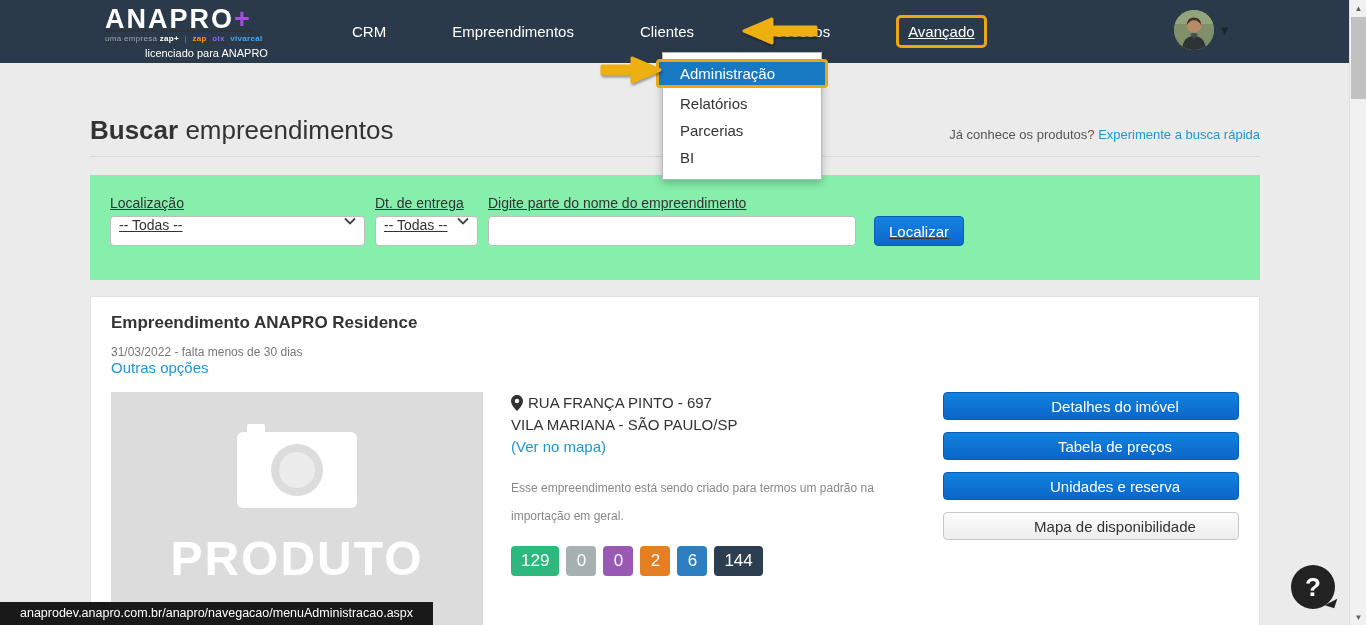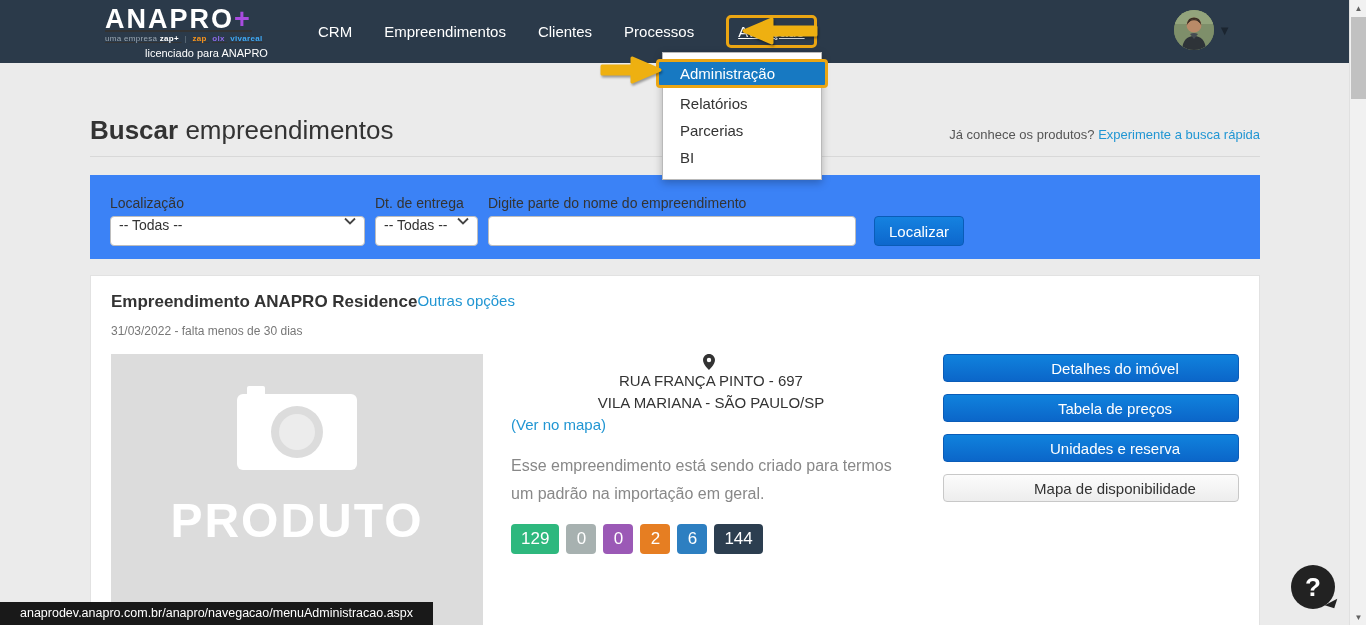--- a/index.html
+++ b/index.html
@@ -18,21 +18,21 @@
   .logo-plus { color:#a94ce0; font-weight:bold; }
   .logo-tagline { font-size:8px; color:#9aa7b3; margin-top:1px; letter-spacing:.3px; }
   .logo-tagline .tz { color:#fff; font-weight:bold; }
   .logo-tagline .sep { color:#6d7b88; margin:0 3px; }
   .logo-tagline .b1 { color:#f7941d; font-weight:bold; }
   .logo-tagline .b2 { color:#8d6ae8; font-weight:bold; margin-left:3px; }
   .logo-tagline .b3 { color:#3fa9f5; font-weight:bold; margin-left:3px; }
   .licensed { position:absolute; left:40px; top:41px; font-size:11px; color:#fff; white-space:nowrap; }
 
   .main-nav { position:absolute; left:318px; top:0; height:63px; display:flex; align-items:center; gap:32px; }
-  .nav-item { color:#fff; font-size:15px; cursor:pointer; white-space:nowrap; }
+  .nav-item { color:#fff; font-size:15px; cursor:pointer; white-space:nowrap;margin-left:34px; }
   .nav-item.highlight {
     text-decoration:underline;
     border:3px solid #eba613; border-radius:5px;
     padding:5px 9px;
   }
 
   .avatar-wrap { position:absolute; right:135px; top:10px; display:flex; align-items:center; }
   .avatar { width:40px; height:40px; border-radius:50%; overflow:hidden; background:#74855f; }
   .avatar svg { display:block; }
   .avatar-caret { margin-left:4px; color:#1b2530; font-size:13px; }
@@ -61,21 +61,21 @@
 
   .section-head { display:flex; justify-content:space-between; align-items:flex-end;
                   border-bottom:1px solid #d8d8d8; padding-bottom:10px; }
   .section-head.first { margin-top:52px; }
   .section-head.second { margin-top:40px; }
   .h-title { font-size:26px; color:#333; font-weight:normal; }
   .h-title b { font-weight:bold; }
   .promo { font-size:13px; color:#555; padding-bottom:4px; }
   .promo a { color:#2196d3; text-decoration:none; cursor:pointer; }
 
-  .search-panel { margin-top:18px; background:#3b82f6; padding:20px 20px 13px; }
+  .search-panel { margin-top:18px; background:#86efac; padding:20px 20px 34px;text-decoration:underline; }
   .form-row { display:flex; align-items:flex-end; }
   .fgroup { display:flex; flex-direction:column; margin-right:10px; }
   .fgroup label { font-size:14px; color:#333; margin-bottom:5px; }
   .fake-select {
     height:30px; border:1px solid #bdbdbd; border-radius:4px; background:#fff;
     display:flex; align-items:flex-start; justify-content:space-between;
     padding:0 8px; font-size:14px; color:#333; cursor:pointer;
   }
   .sel-loc { width:255px; }
   .sel-date { width:103px; }
@@ -85,38 +85,38 @@
   }
   .btn-localizar {
     height:30px; padding:0 14px; margin-left:8px;
     background:linear-gradient(#1582e0,#0d67cd); color:#fff;
     border:1px solid #0a5cb8; border-radius:4px; font-size:15px; cursor:pointer;
     font-family:inherit;
   }
 
   
   .card { margin-top:16px; background:#fff; border:1px solid #e2e2e2; padding:16px 20px; height:400px; }
-  .card-head { display:flex; justify-content:flex-start; align-items:flex-start; }
+  .card-head { display:flex; justify-content:flex-start; align-items:flex-start;flex-direction:column; }
   .card-title { font-size:17px; font-weight:bold; color:#333; }
   .card-sub { font-size:12px; color:#777; margin-top:12px; }
   .card-options { font-size:15px; color:#2196d3; text-decoration:none; cursor:pointer; }
 
   .card-body { display:flex; margin-top:16px; }
   .placeholder {
     width:372px; height:320px; background:#dcdcdc; flex:none;
     display:flex; flex-direction:column; align-items:center; overflow:hidden;
   }
   .ph-cam { margin-top:32px; }
   .ph-text { font-size:48px; font-weight:bold; color:#fff; letter-spacing:2px; line-height:54px; }
 
   .card-mid { margin-left:28px; width:400px; }
-  .addr-line { font-size:15px; color:#333; line-height:22px; display:flex; align-items:center;flex-direction:column; }
+  .addr-line { font-size:15px; color:#333; line-height:22px; display:flex; align-items:center; }
   .pin { margin-right:5px; }
   .map-link { font-size:15px; color:#2196d3; line-height:22px; text-decoration:none; cursor:pointer; display:inline-block; }
-  .descr { margin-top:16px; font-size:16px; color:#888; line-height:28px; }
+  .descr { margin-top:16px; font-size:12px; color:#888; line-height:28px; }
   .badges { margin-top:16px; display:flex; gap:7px; }
   .badge {
     min-width:30px; height:30px; border-radius:4px; color:#fff; font-size:17px;
     display:flex; align-items:center; justify-content:center; padding:0 10px;
   }
 
   .card-actions { margin-left:auto; width:296px; display:flex; flex-direction:column; gap:12px; }
   .act-btn {
     height:28px; border-radius:4px; font-size:15px; cursor:pointer; font-family:inherit;padding-left:48px;
   }

